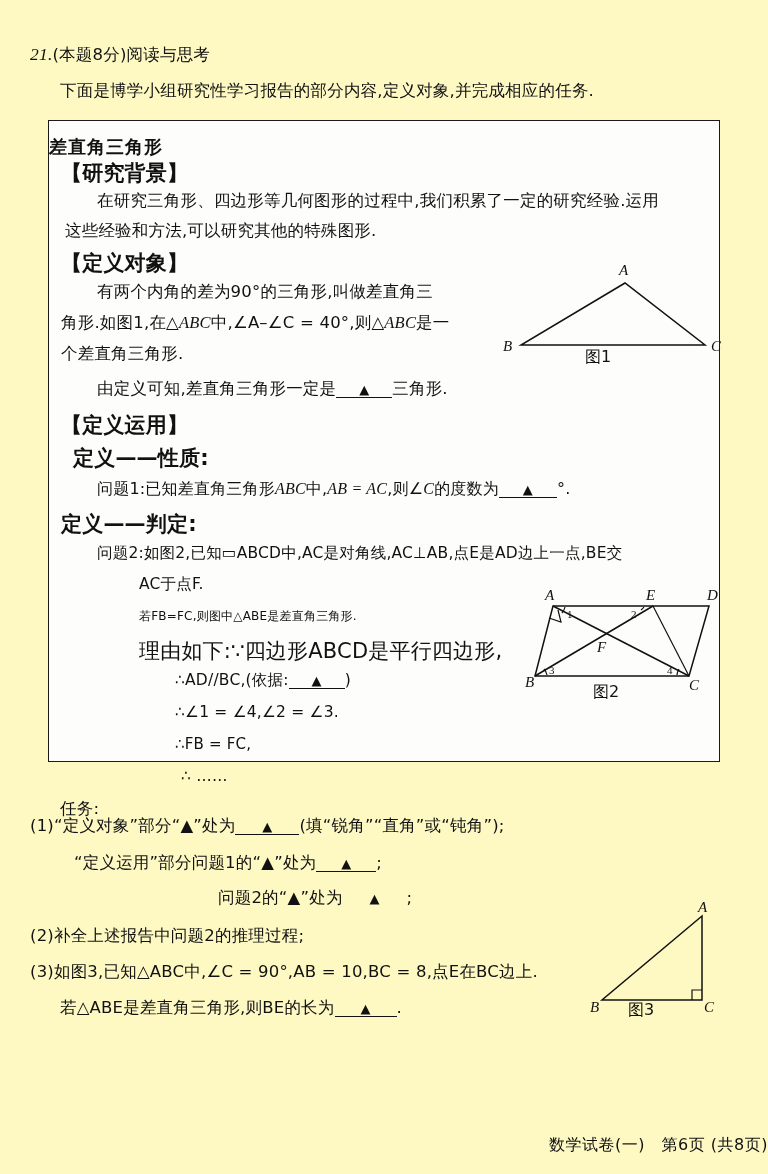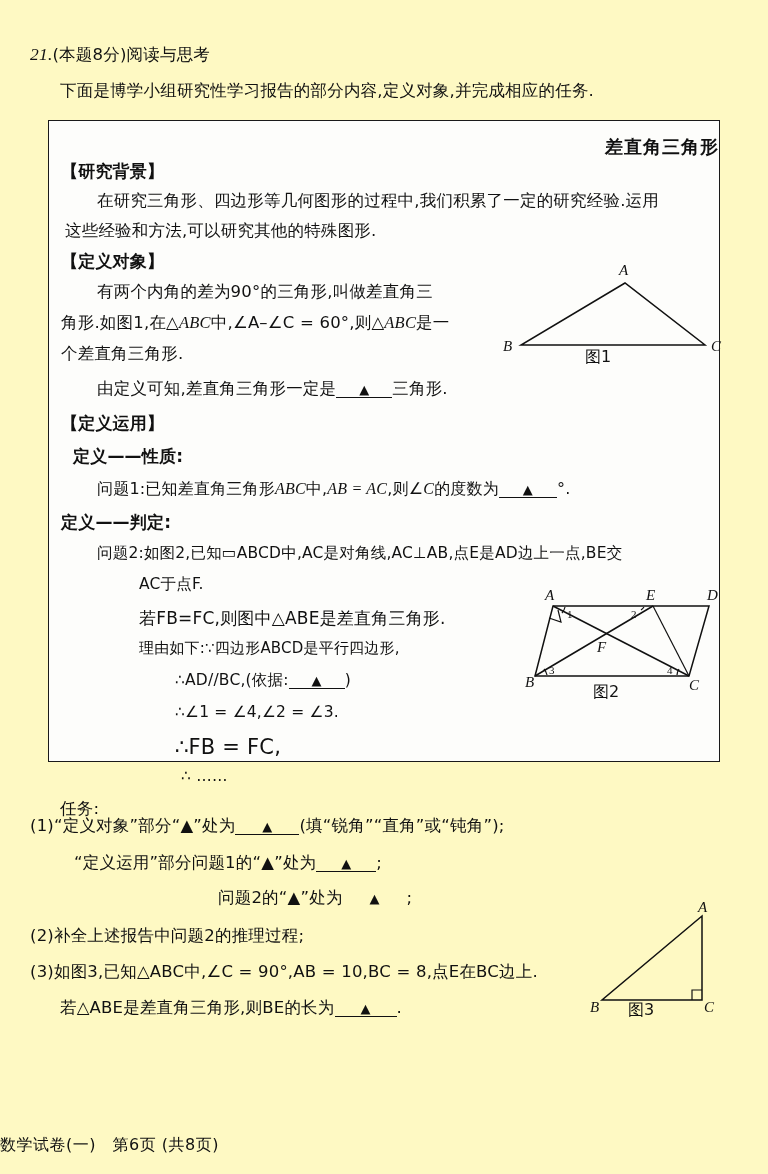--- a/index.html
+++ b/index.html
@@ -23,21 +23,21 @@
 
   
   .ln {
     position: absolute;
     white-space: nowrap;
     font-size: 17.5px;
     line-height: 1;
     letter-spacing: 0.2px;
   }
   .cn { font-family: "DejaVu Sans", "Liberation Sans", sans-serif; font-size: 16.5px; }
-  .hanb { font-family: "DejaVu Sans", "Liberation Sans", sans-serif; font-weight: 700; font-size: 17px; text-align: right; }
+  .hanb { font-family: "DejaVu Sans", "Liberation Sans", sans-serif; font-weight: 700; font-size: 21px; text-align: right; }
   .it { font-style: italic; font-family: "Liberation Serif", serif; }
 
   
   .blank {
     display: inline-block;
     border-bottom: 1.6px solid #111;
     text-align: center;
     vertical-align: baseline;
     line-height: 1;
     font-size: 13px;
@@ -60,21 +60,21 @@
     height: 642px;
     border: 1.8px solid #1a1a1a;
     box-sizing: border-box;
     background: #fdfdfb;
   }
   .box-title {
     position: absolute;
     top: 14px;
     left: 0;
     width: 100%;
-    text-align: right;
+    text-align: left;
     font-family: "DejaVu Sans", "Liberation Sans", sans-serif;
     font-weight: 700;
     font-size: 18px;
     letter-spacing: 1px;
   }
 
   
   .fig { position: absolute; }
   .fig svg { display: block; overflow: visible; }
   .fig-cap {
@@ -97,21 +97,21 @@
   }
   .stroke { stroke: #111; fill: none; stroke-width: 1.5; }
   .stroke-thin { stroke: #111; fill: none; stroke-width: 1.2; }
 
   
   .footer {
     position: absolute;
     bottom: 18px;
     left: 0;
     width: 100%;
-    text-align: left;
+    text-align: right;
     font-family: "DejaVu Sans", "Liberation Sans", sans-serif;
     font-size: 16px;
     letter-spacing: 0.5px;
   }
 </style>
 </head>
 <body>
 
 <div class="page">
 
@@ -125,48 +125,48 @@
 
     <div class="box-title">差直角三角形</div>
 
     <div class="ln hanb" style="left:12px; top:42px;">【研究背景】</div>
     <div class="ln cn" style="left:48px; top:72px;">在研究三角形、四边形等几何图形的过程中,我们积累了一定的研究经验.运用</div>
     <div class="ln cn" style="left:16px; top:102px;">这些经验和方法,可以研究其他的特殊图形.</div>
 
     <div class="ln hanb" style="left:12px; top:132px;">【定义对象】</div>
     <div class="ln cn" style="left:48px; top:163px;text-align:center;">有两个内角的差为90°的三角形,叫做差直角三</div>
     <div class="ln cn" style="left:12px; top:194px;">
-      <span>角形.如图1,在△</span><span class="it">ABC</span><span>中,∠A–∠C = 60°,则△</span><span class="it">ABC</span><span>是一</span>
+      <span>角形.如图1,在△</span><span class="it">ABC</span><span>中,∠A–∠C = 40°,则△</span><span class="it">ABC</span><span>是一</span>
     </div>
     <div class="ln cn" style="left:12px; top:225px;">个差直角三角形.</div>
 
     <div class="ln cn" style="left:48px; top:260px;">
       <span>由定义可知,差直角三角形一定是</span><span class="blank" style="width:52px;">▲</span><span>三角形.</span>
     </div>
 
     <div class="ln hanb" style="left:12px; top:294px;">【定义运用】</div>
     <div class="ln hanb" style="left:12px; top:327px;margin-left:12px;">定义——性质:</div>
 
     <div class="ln cn" style="left:48px; top:360px; font-size:16px;">
       <span>问题1:已知差直角三角形</span><span class="it">ABC</span><span>中,</span><span class="it">AB = AC</span><span>,则∠</span><span class="it">C</span><span>的度数为</span><span class="blank" style="width:54px;">▲</span><span>°.</span>
     </div>
 
     <div class="ln hanb" style="left:12px; top:393px;">定义——判定:</div>
 
     <div class="ln cn" style="left:48px; top:425px; font-size:15.5px;">问题2:如图2,已知▭ABCD中,AC是对角线,AC⊥AB,点E是AD边上一点,BE交</div>
     <div class="ln cn" style="left:90px; top:456px; font-size:15.5px;">AC于点F.</div>
-    <div class="ln cn" style="left:90px; top:489px; font-size:17px;">若FB=FC,则图中△ABE是差直角三角形.</div>
-    <div class="ln cn" style="left:90px; top:520px; font-size:15px;">理由如下:∵四边形ABCD是平行四边形,</div>
+    <div class="ln cn" style="left:90px; top:489px; font-size:12px;">若FB=FC,则图中△ABE是差直角三角形.</div>
+    <div class="ln cn" style="left:90px; top:520px; font-size:21px;">理由如下:∵四边形ABCD是平行四边形,</div>
 
     <div class="ln cn" style="left:126px; top:552px; font-size:15.5px;">
       <span>∴AD//BC,(依据:</span><span class="blank" style="width:52px;">▲</span><span>)</span>
     </div>
 
     <div class="ln cn" style="left:126px; top:584px; font-size:15.5px;">∴∠1 = ∠4,∠2 = ∠3.</div>
-    <div class="ln cn" style="left:126px; top:616px; font-size:21px;">∴FB = FC,</div>
+    <div class="ln cn" style="left:126px; top:616px; font-size:15px;">∴FB = FC,</div>
     <div class="ln cn" style="left:132px; top:648px; font-size:15.5px;">∴ ……</div>
 
     <div class="fig" style="left:450px; top:140px; width:230px; height:110px;">
       <svg width="230" height="105" viewBox="0 0 230 105">
         <polygon points="126,22 22,84 206,84" class="stroke"></polygon>
         <text x="120" y="14" class="lbl">A</text>
         <text x="4" y="90" class="lbl">B</text>
         <text x="212" y="90" class="lbl">C</text>
       </svg>
       <div class="fig-cap" style="left:86px; top:86px;">图1</div>

